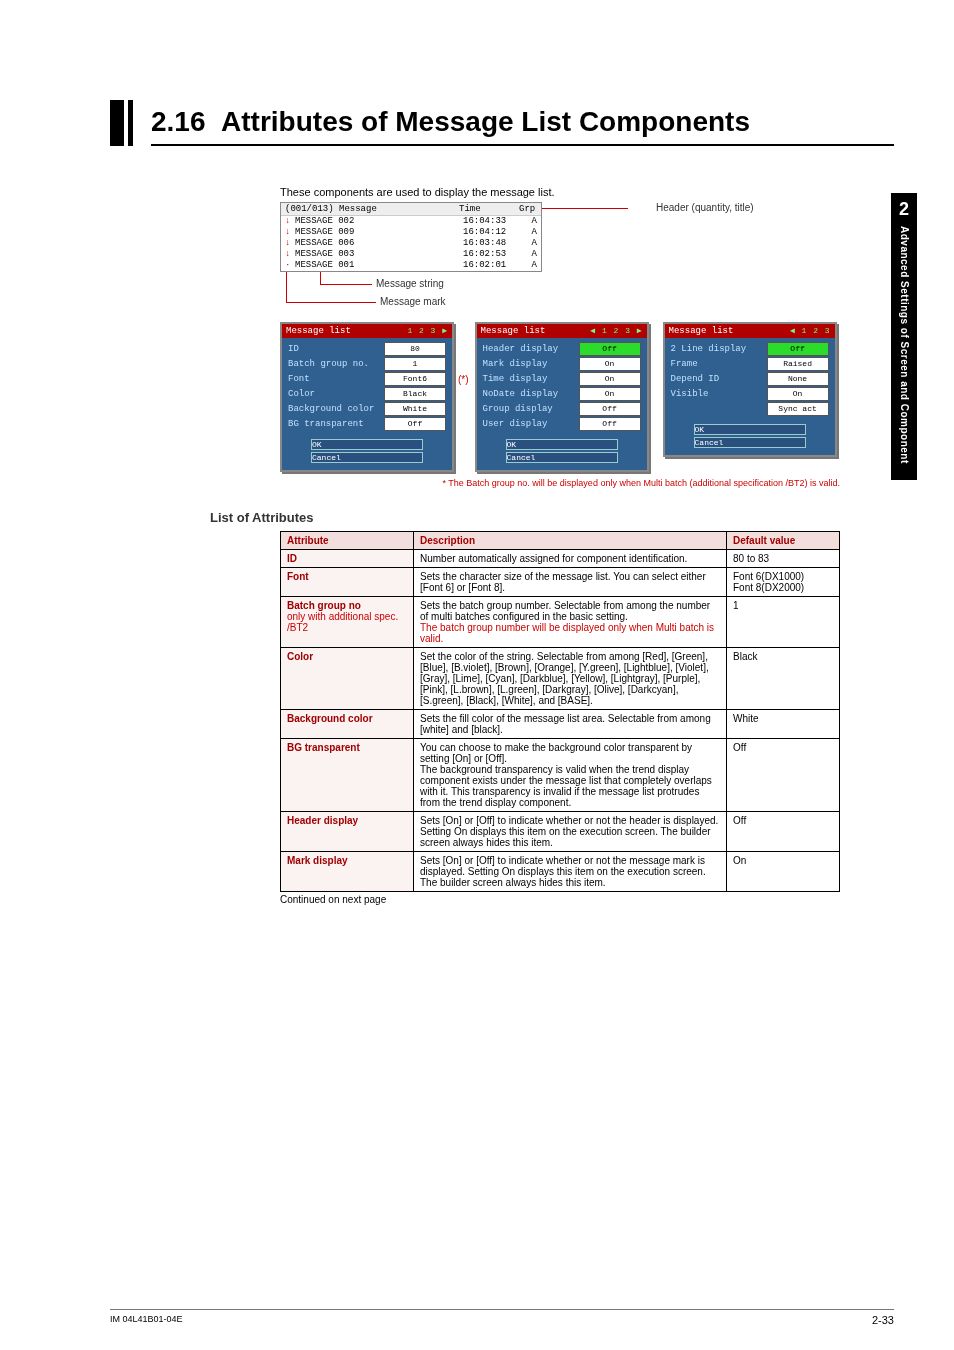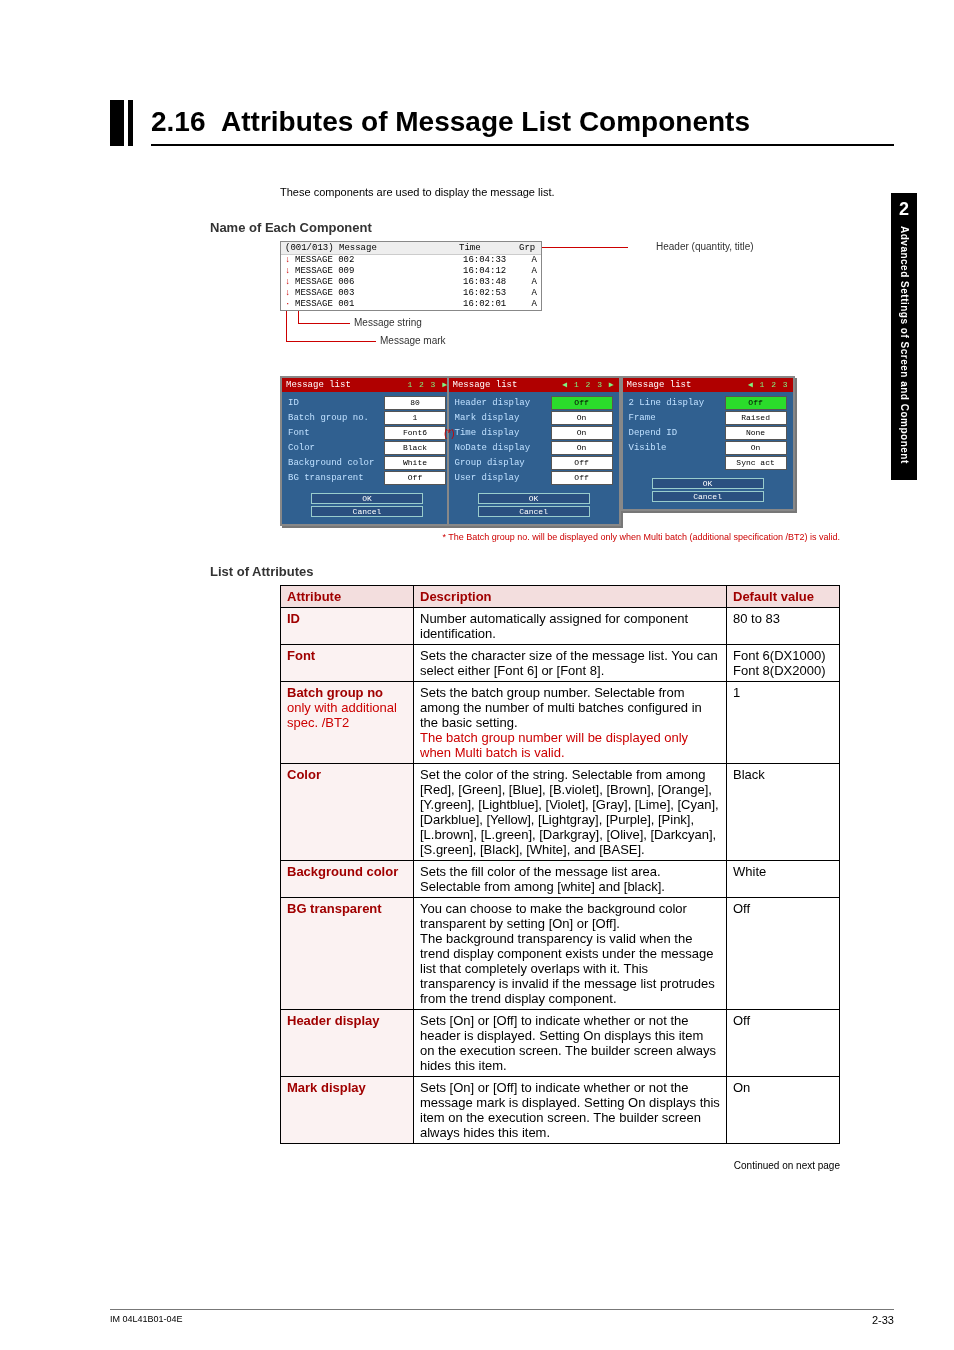--- a/index.html
+++ b/index.html
@@ -134,21 +134,21 @@
     color: #333;
   }
   .callout.header-c { left: 352px; top: 0; padding-left: 24px; }
   .callout.header-c::before {
     content:"";
     position:absolute;
     left:-90px; top:6px;
     width:86px; height:1px;
     background:#c00;
   }
-  .callout.string-c { left: 74px; top: 76px; }
+  .callout.string-c { left: 96px; top: 76px; }
   .callout.string-c::before {
     content:"";
     position:absolute;
     left:-56px; top:-6px;
     width:1px; height:12px;
     background:#c00;
   }
   .callout.string-c::after {
     content:"";
     position:absolute;
@@ -167,22 +167,22 @@
   .callout.mark-c::after {
     content:"";
     position:absolute;
     left:-94px; top:6px;
     width:90px; height:1px;
     background:#c00;
   }
   
   .dialogs {
     display: flex;
+    gap: 14px;
     align-items: flex-start;
-    margin-top: 15px;
   }
   .dlg {
     width: 170px;
     border: 2px solid #888;
     background: #306090;
     color: #fff;
     font-family: "Courier New", monospace;
     font-size: 9px;
     box-shadow: 2px 2px 0 #777;
   }
@@ -206,21 +206,21 @@
     text-align: center;
     background: #fff;
     color: #000;
     border: 1px solid #555;
     font-size: 8px;
     padding: 0 1px;
   }
   .dlg .frow .fval.green { background: #2bdc2b; }
   .dlg .btns {
     padding: 3px 0 5px 0;
-    text-align: center;
+    text-align: left;
   }
   .dlg .btns div {
     margin: 2px auto;
     width: 110px;
     background: #2a5080;
     border: 1px solid #9cc;
     font-size: 8px;
     padding: 0;
   }
   .star-note {
@@ -234,21 +234,21 @@
     font-size:10px;
     align-self:center;
     margin: 0 -8px 0 -10px;
     position: relative;
     top: -18px;
   }
   
   table.attrs {
     border-collapse: collapse;
     width: 100%;
-    font-size: 13px;
+    font-size: 10px;
     margin-top: 4px;
     border-radius: 13px;
   }
   table.attrs th {
     background: #f3dede;
     color: #a00000;
     font-weight: bold;
     text-align: left;
     padding: 3px 6px;
     border: 1px solid #000;
@@ -260,22 +260,21 @@
   }
   table.attrs td.name {
     width: 120px;
     font-weight: bold;
     color: #a00000;
     background: #fbf2f2;
   }
   .subnote-red { color: #c00; font-weight: normal; }
   .cont {
     font-size: 10px;
-    margin-top: 16px;
-    text-align: right;
+    margin-top: 2px;
   }
   .footer {
     position: absolute;
     bottom: 24px;
     left: 110px;
     right: 60px;
     display: flex;
     justify-content: space-between;
     font-size: 9px;
     border-top: 1px solid #777;
@@ -299,21 +298,20 @@
     <div class="heading-text">
       <span>2.16</span>&nbsp;&nbsp;<span>Attributes of Message List Components</span>
     </div>
   </div>
 
   <div class="content">
 
     <div class="intro">These components are used to display the message list.</div>
 
 
-    <div class="section-h">Name of Each Component</div>
 
     <div class="msg-panel-wrap">
       <div class="msg-panel">
         <div class="hdr">
           <span>(001/013) Message</span>
           <span style="width:60px">Time</span>
           <span style="width:18px">Grp</span>
         </div>
         <div id="msg-rows">
             <div class="row">

